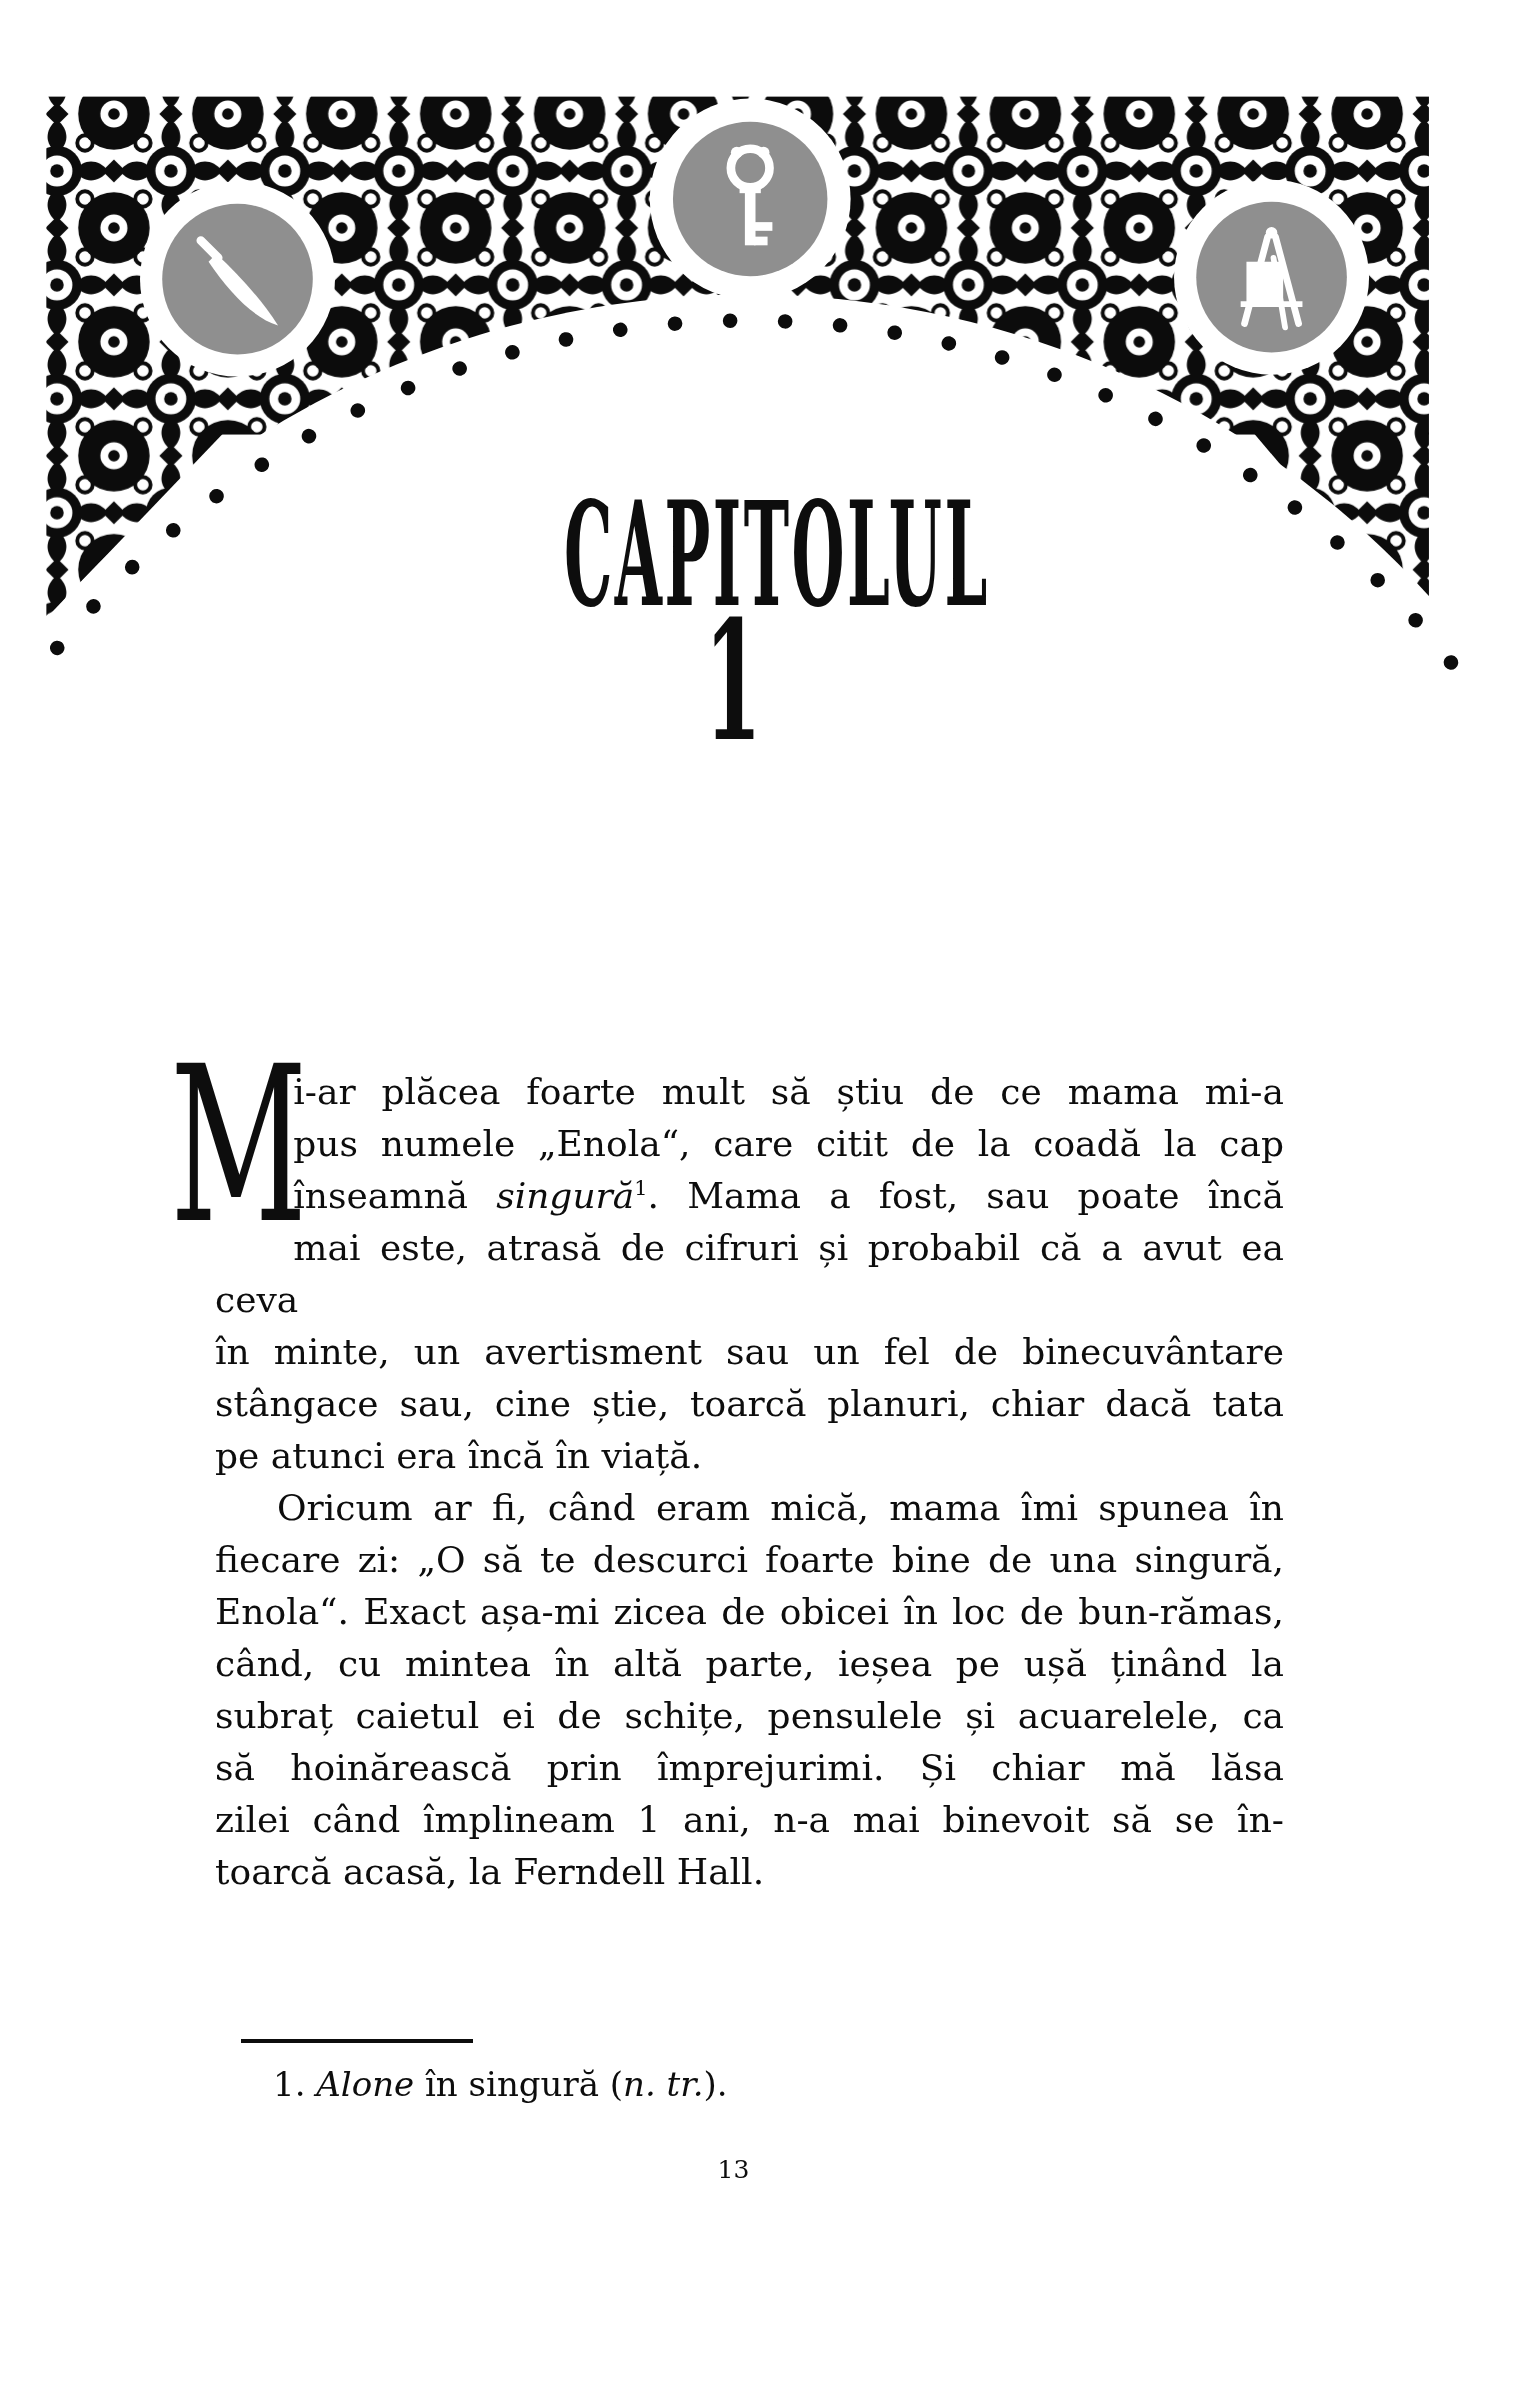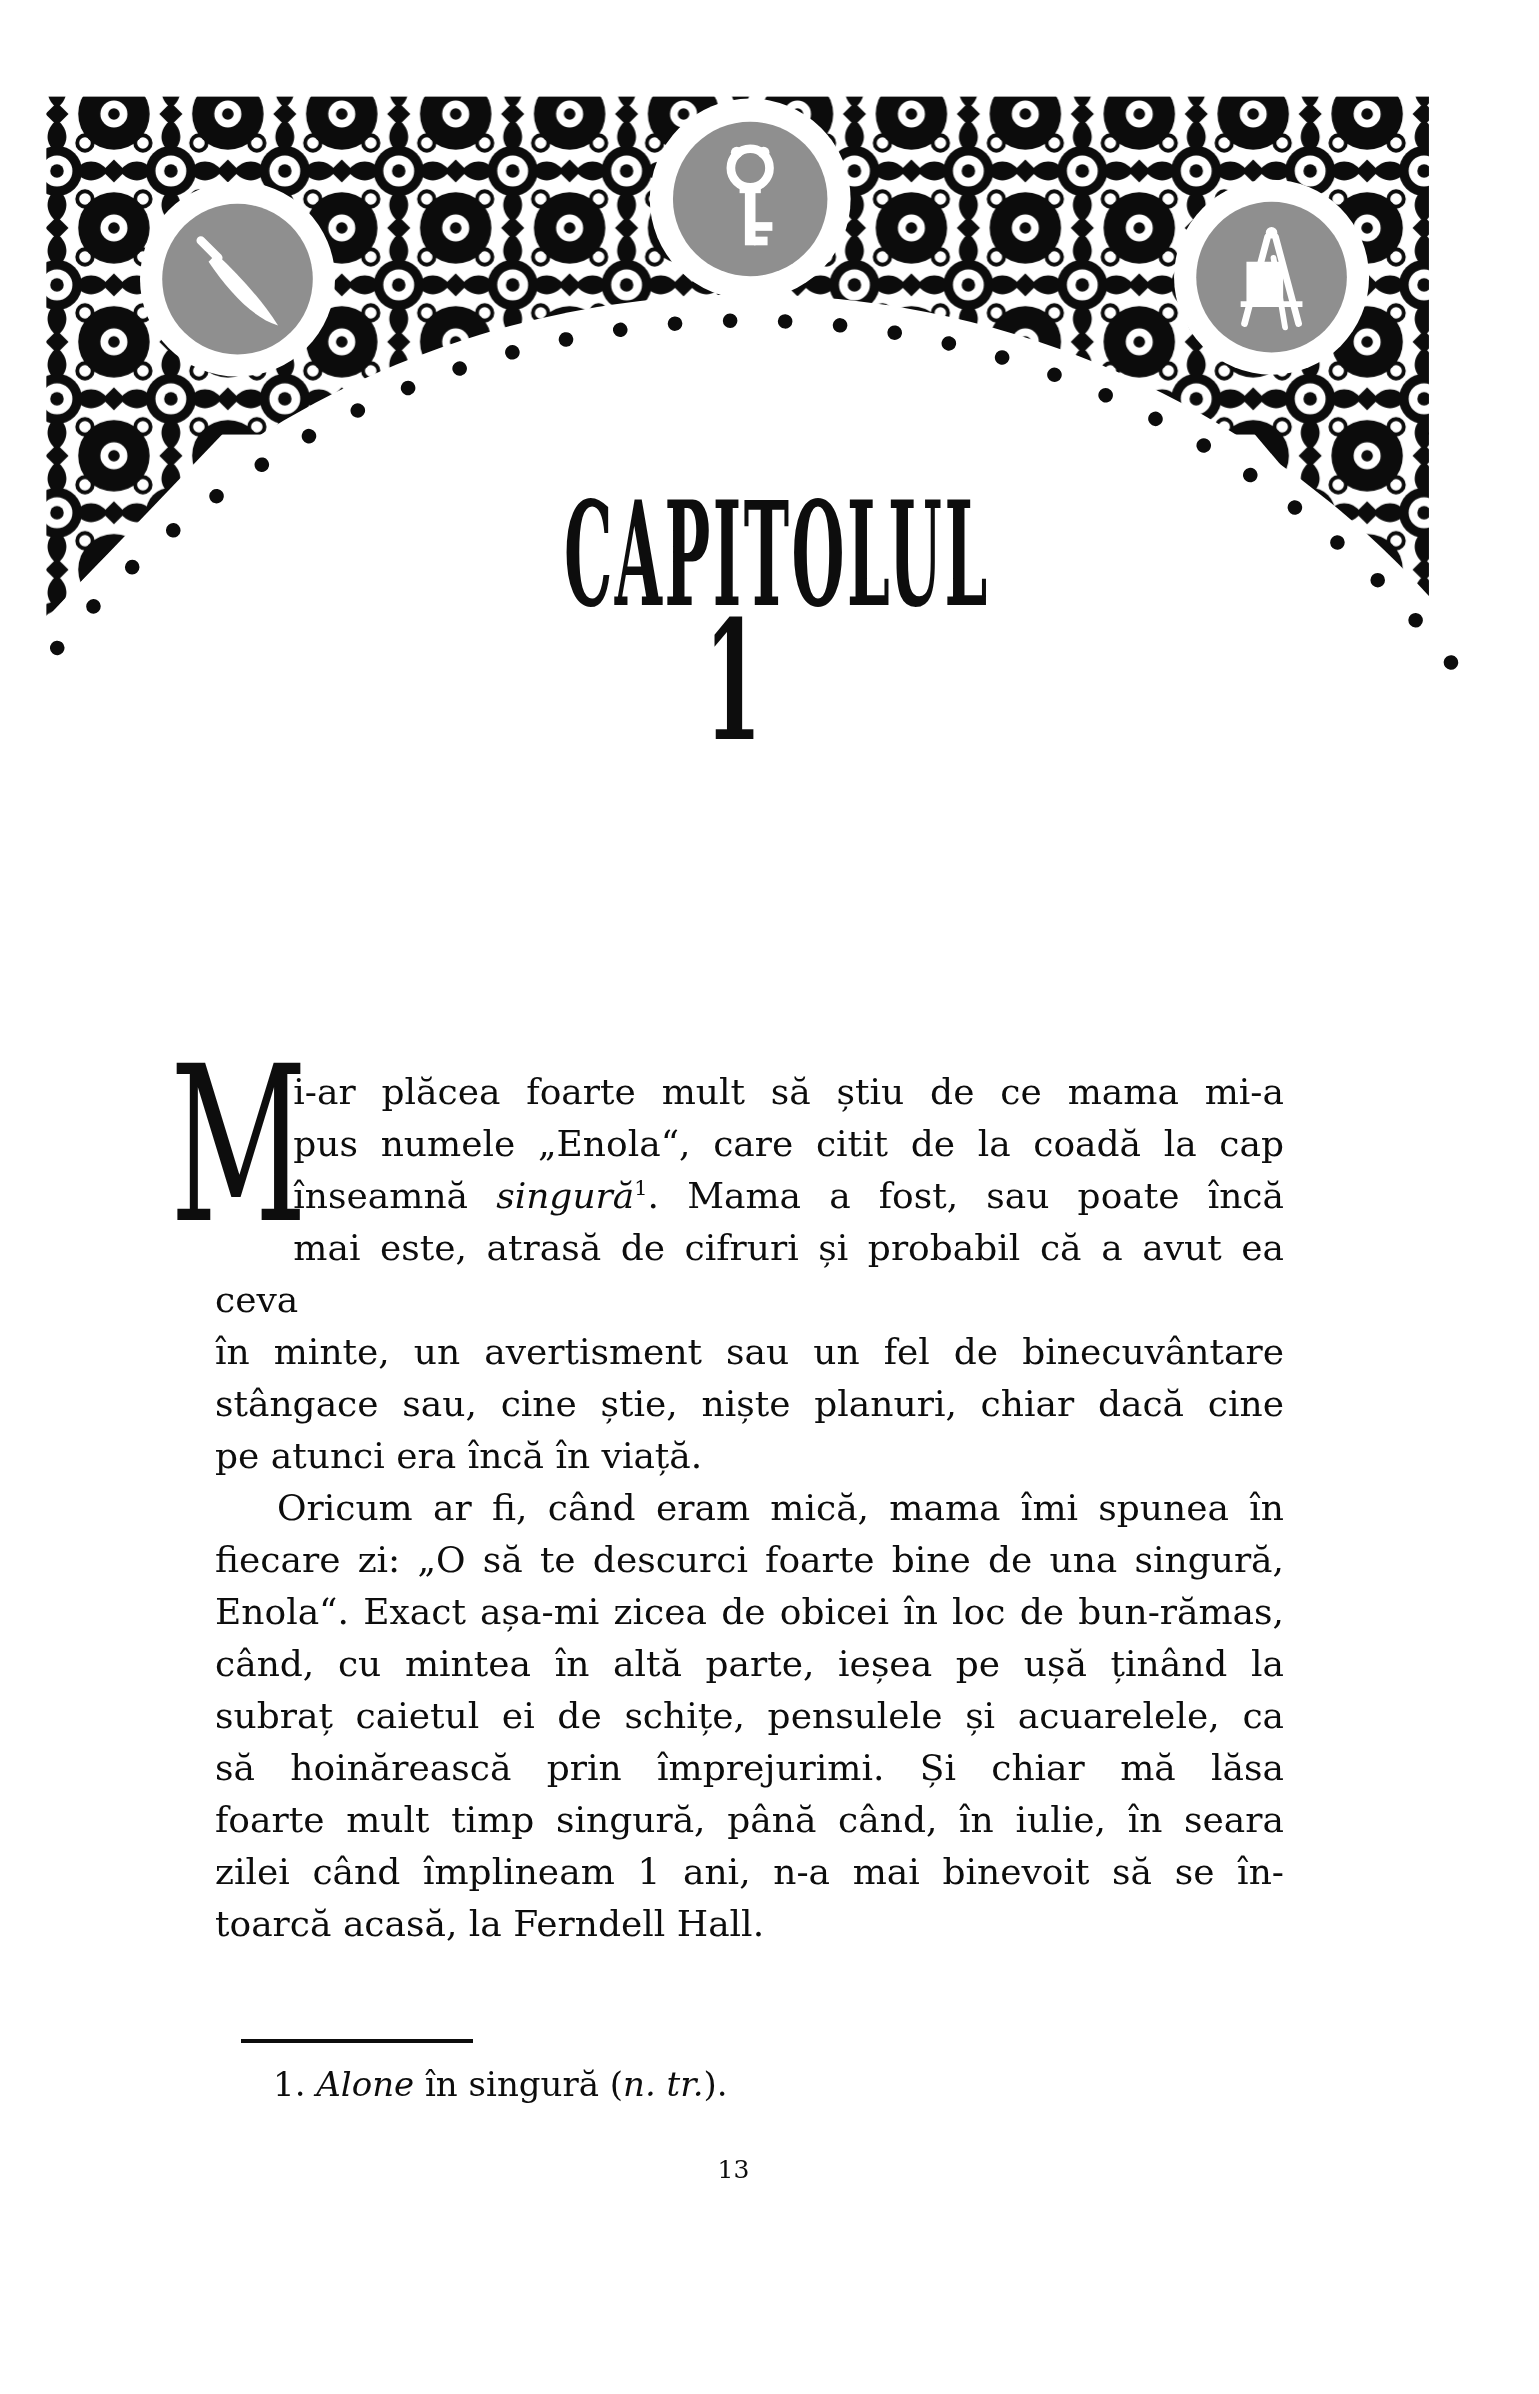--- a/index.html
+++ b/index.html
@@ -149,31 +149,30 @@
   </div>
 
   <div id="bodytext">
       <div class="para">
         <span class="dropcap">M</span>
         <div class="line jl"><span>i-ar plăcea foarte mult să știu de ce mama mi-a</span></div>
         <div class="line jl"><span>pus numele „Enola“, care citit de la coadă la cap</span></div>
         <div class="line jl"><span>înseamnă </span><i>singură</i><sup>1</sup><span>. Mama a fost, sau poate încă</span></div>
         <div class="line jl"><span>mai este, atrasă de cifruri și probabil că a avut ea ceva</span></div>
         <div class="line jl"><span>în minte, un avertisment sau un fel de binecuvântare</span></div>
-        <div class="line jl"><span>stângace sau, cine știe, niște planuri, chiar dacă cine</span></div>
+        <div class="line jl"><span>stângace sau, cine știe, toarcă planuri, chiar dacă tata</span></div>
         <div class="line"><span>pe atunci era încă în viață.</span></div>
       </div>
       <div class="para">
         <div class="line jl ind"><span>Oricum ar fi, când eram mică, mama îmi spunea în</span></div>
         <div class="line jl"><span>fiecare zi: „O să te descurci foarte bine de una singură,</span></div>
         <div class="line jl"><span>Enola“. Exact așa-mi zicea de obicei în loc de bun-rămas,</span></div>
         <div class="line jl"><span>când, cu mintea în altă parte, ieșea pe ușă ținând la</span></div>
         <div class="line jl"><span>subraț caietul ei de schițe, pensulele și acuarelele, ca</span></div>
         <div class="line jl"><span>să hoinărească prin împrejurimi. Și chiar mă lăsa</span></div>
-        <div class="line jl"><span>foarte mult timp singură, până când, în iulie, în seara</span></div>
         <div class="line jl"><span>zilei când împlineam 1 ani, n-a mai binevoit să se în-</span></div>
         <div class="line"><span>toarcă acasă, la Ferndell Hall.</span></div>
       </div>
     </div>
 
   <div class="footnote-rule"></div>
   <div id="footnote">
       <div class="line"><span>1. </span><i>Alone</i><span> în singură (</span><i>n. tr.</i><span>).</span></div>
     </div>
 

